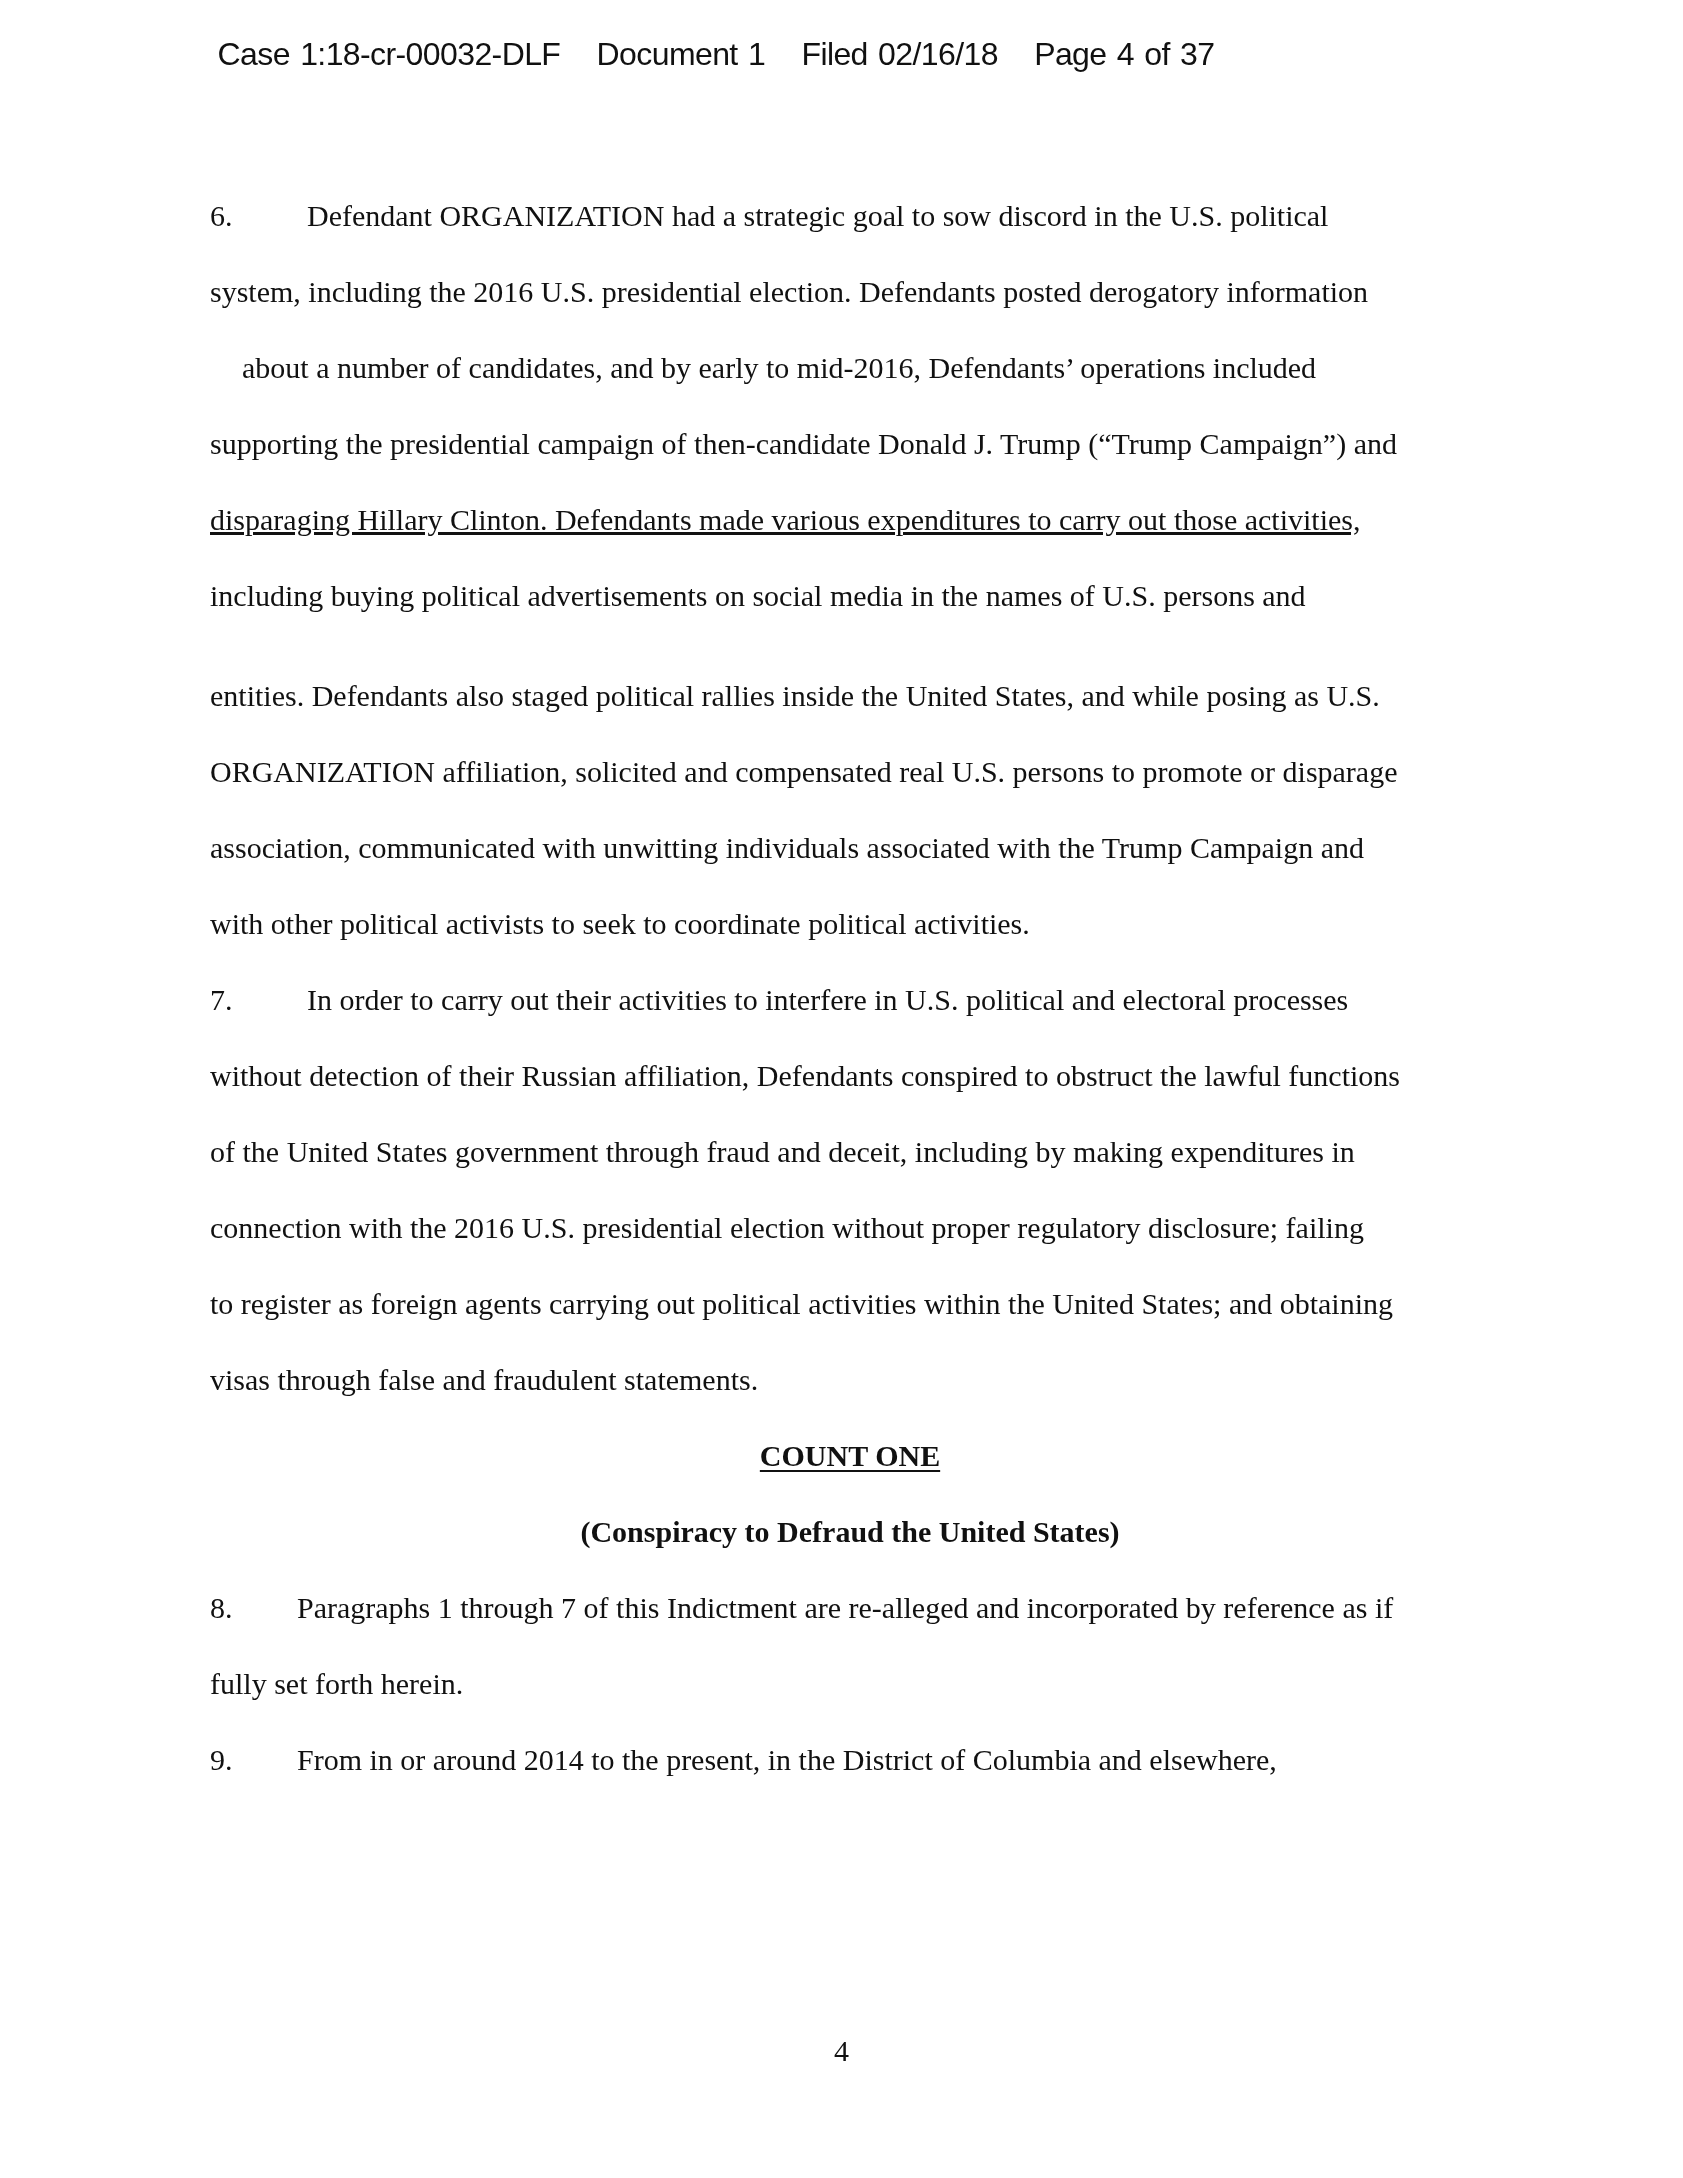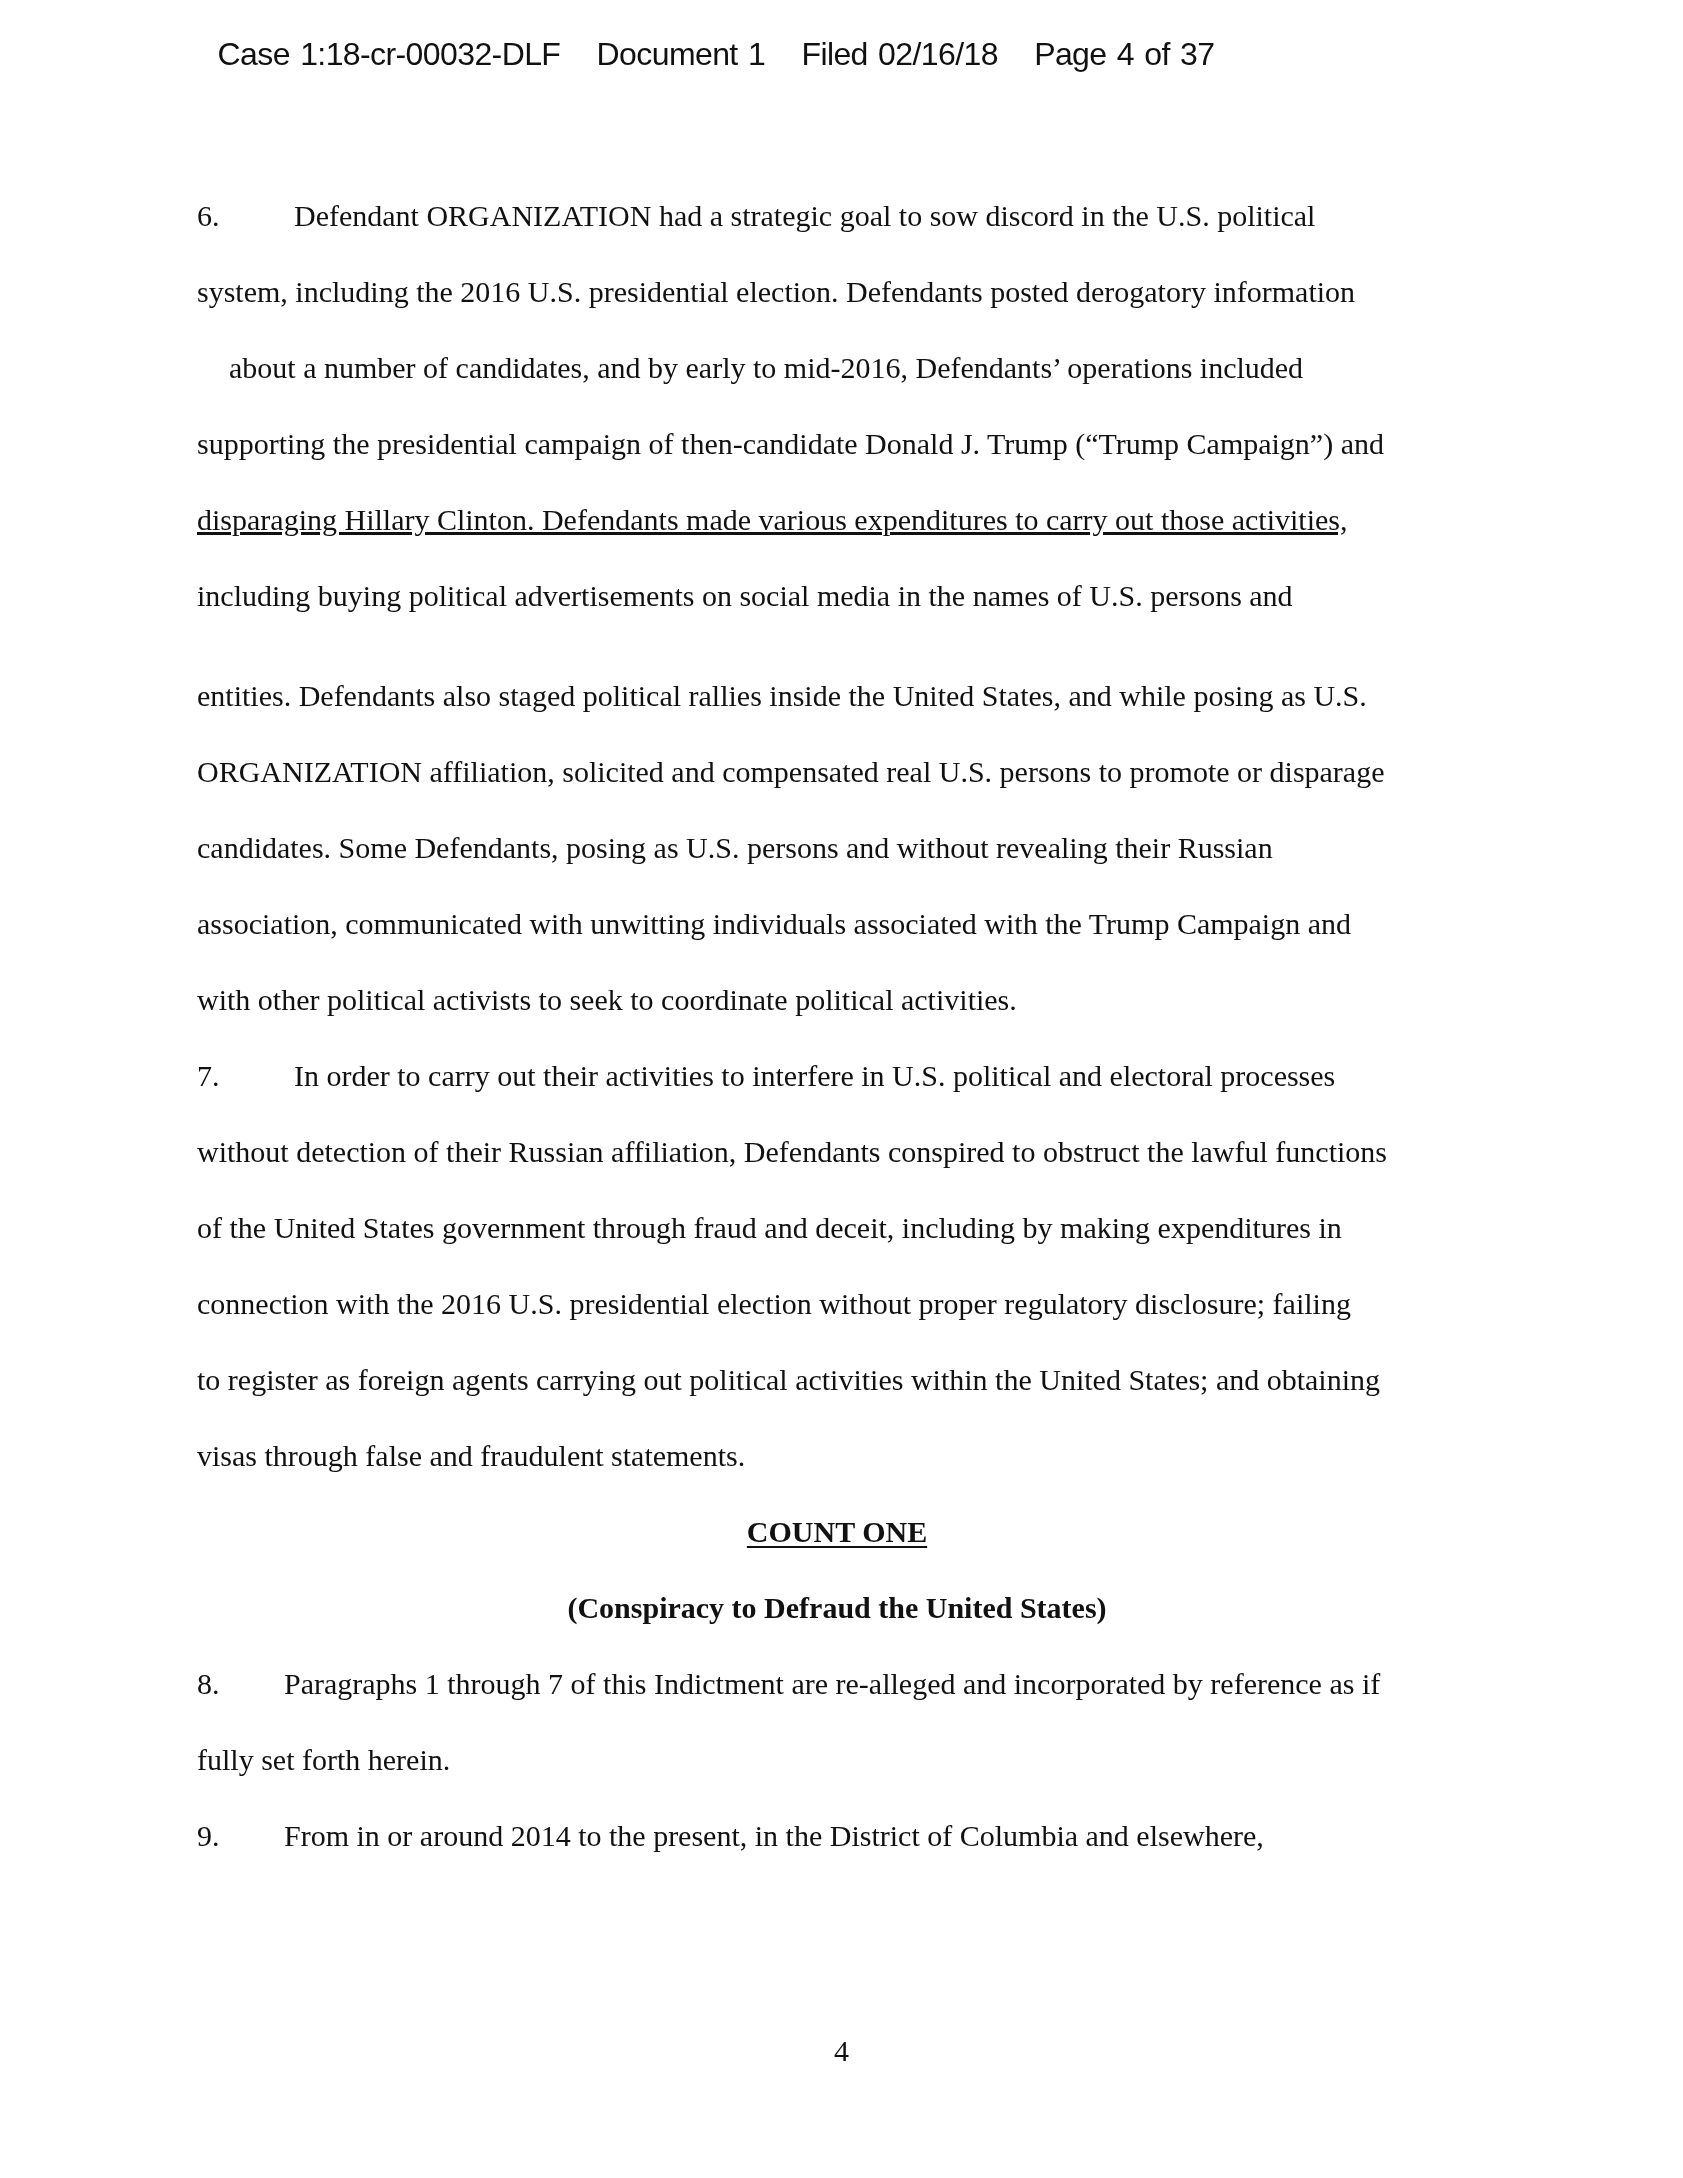--- a/index.html
+++ b/index.html
@@ -4,21 +4,21 @@
 <style>
   html, body { margin: 0; padding: 0; background: #ffffff; }
   body { width: 1683px; height: 2178px; position: relative; overflow: hidden; color: #111; }
   .header {
     position: absolute; top: 36px; left: 0; width: 1432px; text-align: center;
     font-family: "Liberation Sans", sans-serif; font-size: 32px; letter-spacing: -0.6px;
     color: #111; word-spacing: 2px;
   }
   .header span { margin: 0 13px; }
   .body-text {
-    position: absolute; left: 197px; width: 1280px; top: 194px;
+    position: absolute; left: 210px; width: 1280px; top: 194px;
     font-family: "Liberation Serif", serif; font-size: 30px;
   }
   .line {
     height: 76px; line-height: 44px; text-align: justify; text-align-last: justify;
     white-space: nowrap; overflow: visible;
   }
   .line.last { text-align-last: left; }
   .line .num { display: inline-block; width: 97px; }
   .line.para8 .num, .line.para9 .num { width: 87px; }
   .heading { text-align: center; text-align-last: center; font-weight: bold; }
@@ -41,21 +41,20 @@
 <div class="body-text">
 
   <div class="line" style="word-spacing: 0px; text-align: left; text-align-last: left;"><span class="num">6.</span><span>Defendant ORGANIZATION had a strategic goal to sow discord in the U.S. political</span></div>
   <div class="line" style="word-spacing: 0px; text-align: left; text-align-last: left;">system, including the 2016 U.S. presidential election.  Defendants posted derogatory information</div>
   <div class="line" style="word-spacing: 0px; text-align: left; text-align-last: left; margin-left: 32px;">about a number of candidates, and by early to mid-2016, Defendants’ operations included</div>
   <div class="line" style="word-spacing: 0px; text-align: left; text-align-last: left;">supporting the presidential campaign of then-candidate Donald J. Trump (“Trump Campaign”) and</div>
   <div class="line" style="word-spacing: 0px; text-align: left; text-align-last: left; text-decoration: underline;">disparaging Hillary Clinton.  Defendants made various expenditures to carry out those activities,</div>
   <div class="line" style="word-spacing: 0px; text-align: left; text-align-last: left;">including buying political advertisements on social media in the names of U.S. persons and</div>
   <div class="line" style="word-spacing: 0px; text-align: left; text-align-last: left; margin-top: 24px;">entities.  Defendants also staged political rallies inside the United States, and while posing as U.S.</div>
   <div class="line" style="word-spacing: 0px; text-align: left; text-align-last: left;">ORGANIZATION affiliation, solicited and compensated real U.S. persons to promote or disparage</div>
-  <div class="line" style="word-spacing: 0px; text-align: left; text-align-last: left;">candidates.  Some Defendants, posing as U.S. persons and without revealing their Russian</div>
   <div class="line" style="word-spacing: 0px; text-align: left; text-align-last: left;">association, communicated with unwitting individuals associated with the Trump Campaign and</div>
   <div class="line last">with other political activists to seek to coordinate political activities.</div>
 
   <div class="line" style="word-spacing: 0px; text-align: left; text-align-last: left;"><span class="num">7.</span><span>In order to carry out their activities to interfere in U.S. political and electoral processes</span></div>
   <div class="line" style="word-spacing: 0px; text-align: left; text-align-last: left;">without detection of their Russian affiliation, Defendants conspired to obstruct the lawful functions</div>
   <div class="line" style="word-spacing: 0px; text-align: left; text-align-last: left;">of the United States government through fraud and deceit, including by making expenditures in</div>
   <div class="line" style="word-spacing: 0px; text-align: left; text-align-last: left;">connection with the 2016 U.S. presidential election without proper regulatory disclosure; failing</div>
   <div class="line" style="word-spacing: 0px; text-align: left; text-align-last: left;">to register as foreign agents carrying out political activities within the United States; and obtaining</div>
   <div class="line last">visas through false and fraudulent statements.</div>
 

